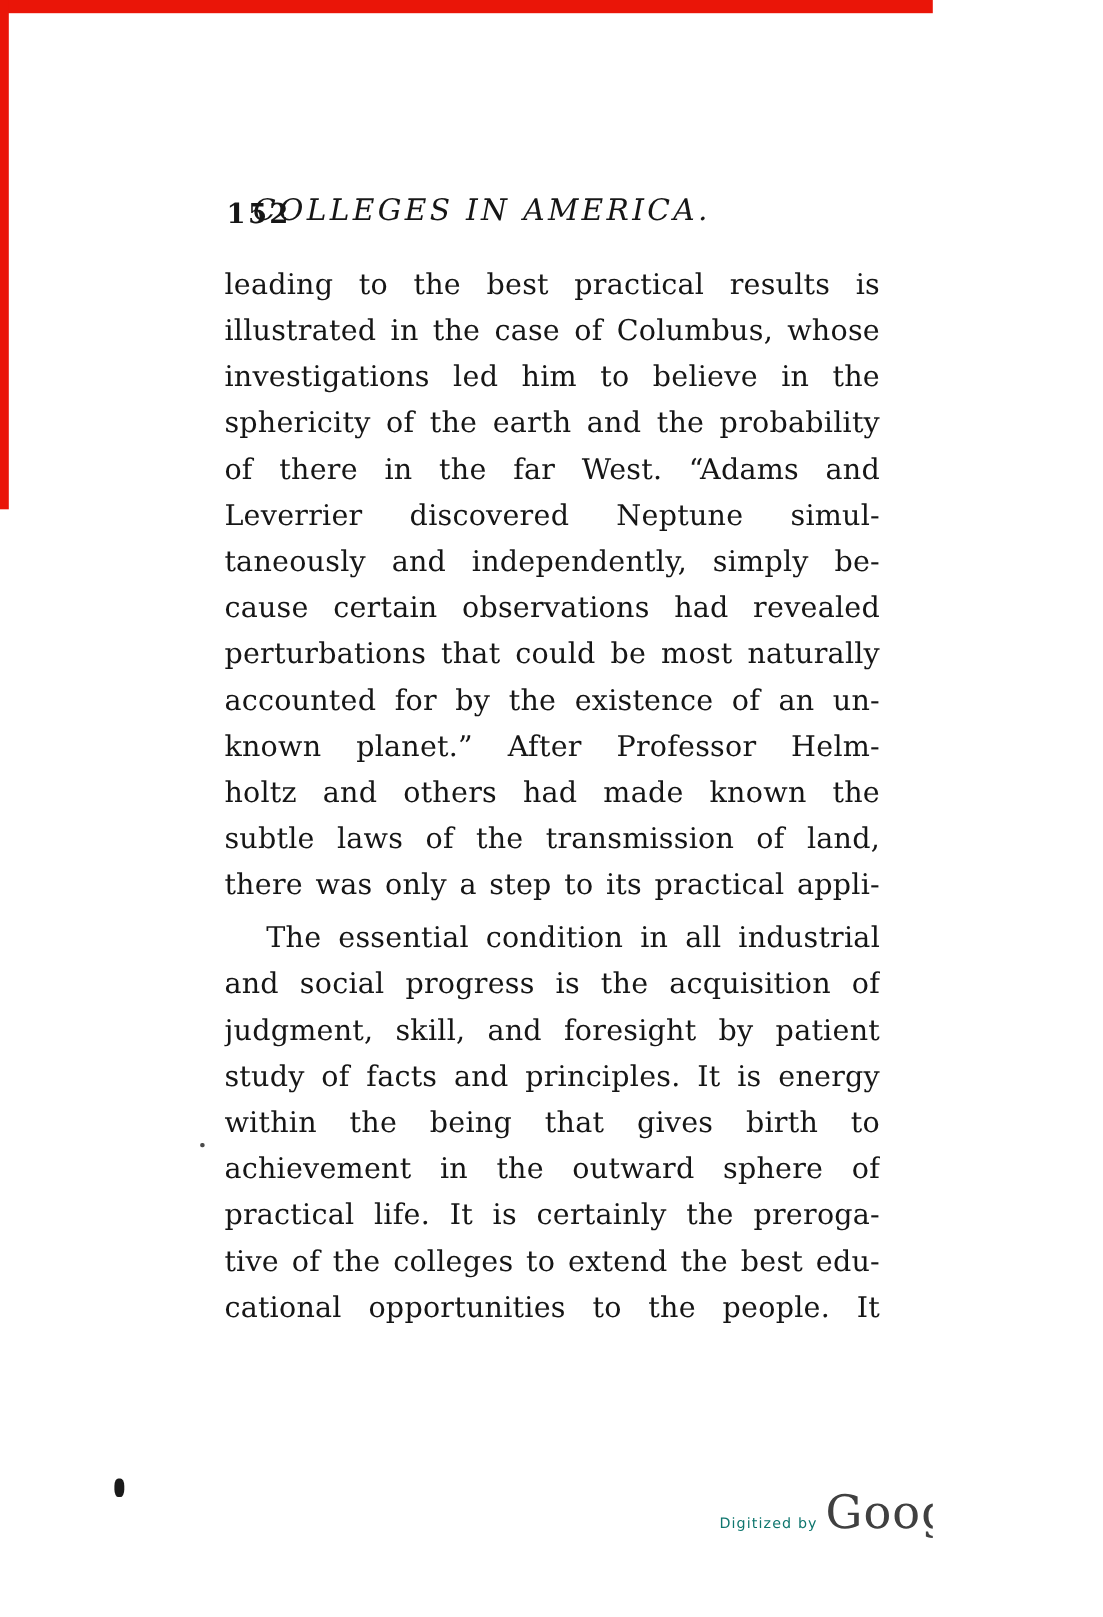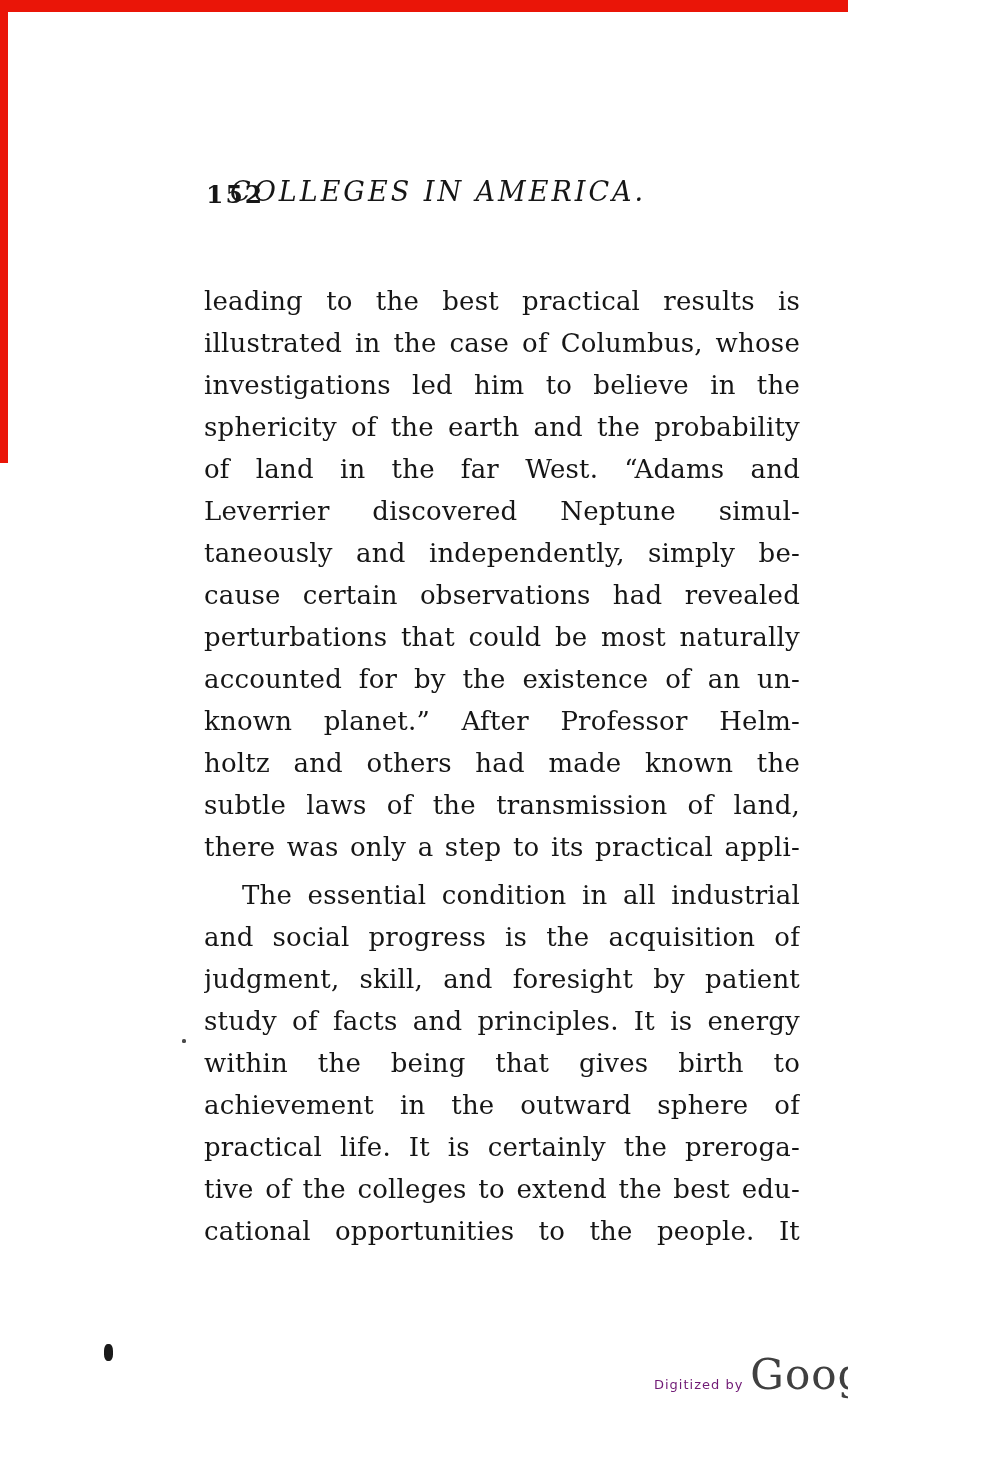--- a/index.html
+++ b/index.html
@@ -49,21 +49,20 @@
   }
 
   
   .textblock {
     position: absolute;
     left: 204px; top: 238px;
     width: 596px;
     font-size: 26px;
     line-height: 42px;
     letter-spacing: 0.2px;
-    margin-top: 42px;
   }
   .line {
     height: 42px;
     overflow: hidden;
     text-align: justify;
     text-align-last: justify;
   }
   .line.unjustified {
     text-align: left;
     text-align-last: left;
@@ -84,21 +83,21 @@
   
   .watermark {
     position: absolute;
     left: 654px; top: 1350px;
     white-space: nowrap;
     user-select: none;
   }
   .wm-prefix {
     font-family: "DejaVu Sans", sans-serif;
     font-size: 13px;
-    color: #701a75;
+    color: #0f766e;
     letter-spacing: 1px;
     margin-right: 7px;
   }
   .wm-brand {
     font-family: "DejaVu Serif", serif;
     font-size: 42px;
     color: #404040;
     letter-spacing: 1px;
   }
 </style>
@@ -113,21 +112,21 @@
   <header class="running-head">
     <span class="folio">152</span>
     <span class="head-title">COLLEGES IN AMERICA.</span>
   </header>
 
   <main class="textblock">
     <div class="line">leading to the best practical results is</div>
     <div class="line">illustrated in the case of Columbus, whose</div>
     <div class="line">investigations led him to believe in the</div>
     <div class="line">sphericity of the earth and the probability</div>
-    <div class="line">of land in the far West.  “Adams and</div>
+    <div class="line">of there in the far West.  “Adams and</div>
     <div class="line">Leverrier discovered Neptune simul-</div>
     <div class="line">taneously and independently, simply be-</div>
     <div class="line">cause certain observations had revealed</div>
     <div class="line">perturbations that could be most naturally</div>
     <div class="line">accounted for by the existence of an un-</div>
     <div class="line">known planet.”  After Professor Helm-</div>
     <div class="line">holtz and others had made known the</div>
     <div class="line">subtle laws of the transmission of land,</div>
     <div class="line">there was only a step to its practical appli-</div>
     <div class="line indent para-start">The essential condition in all industrial</div>

